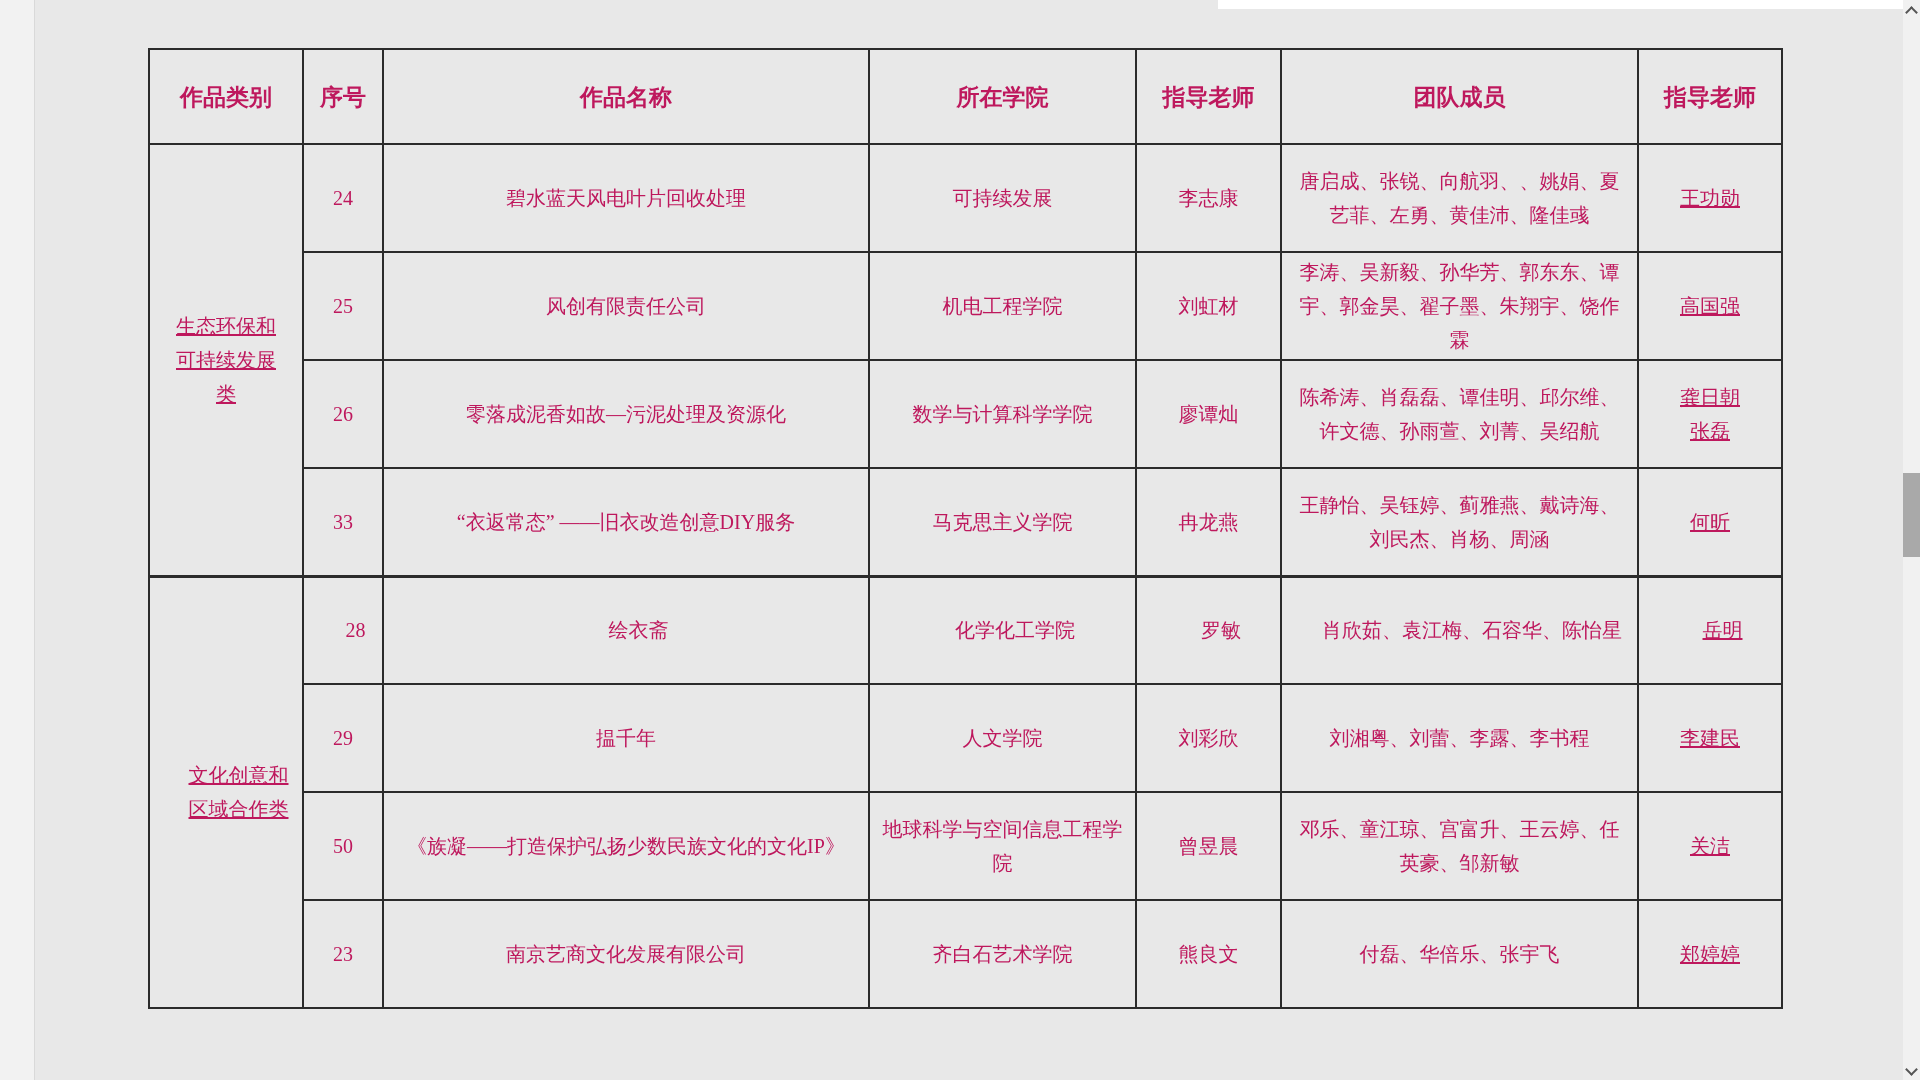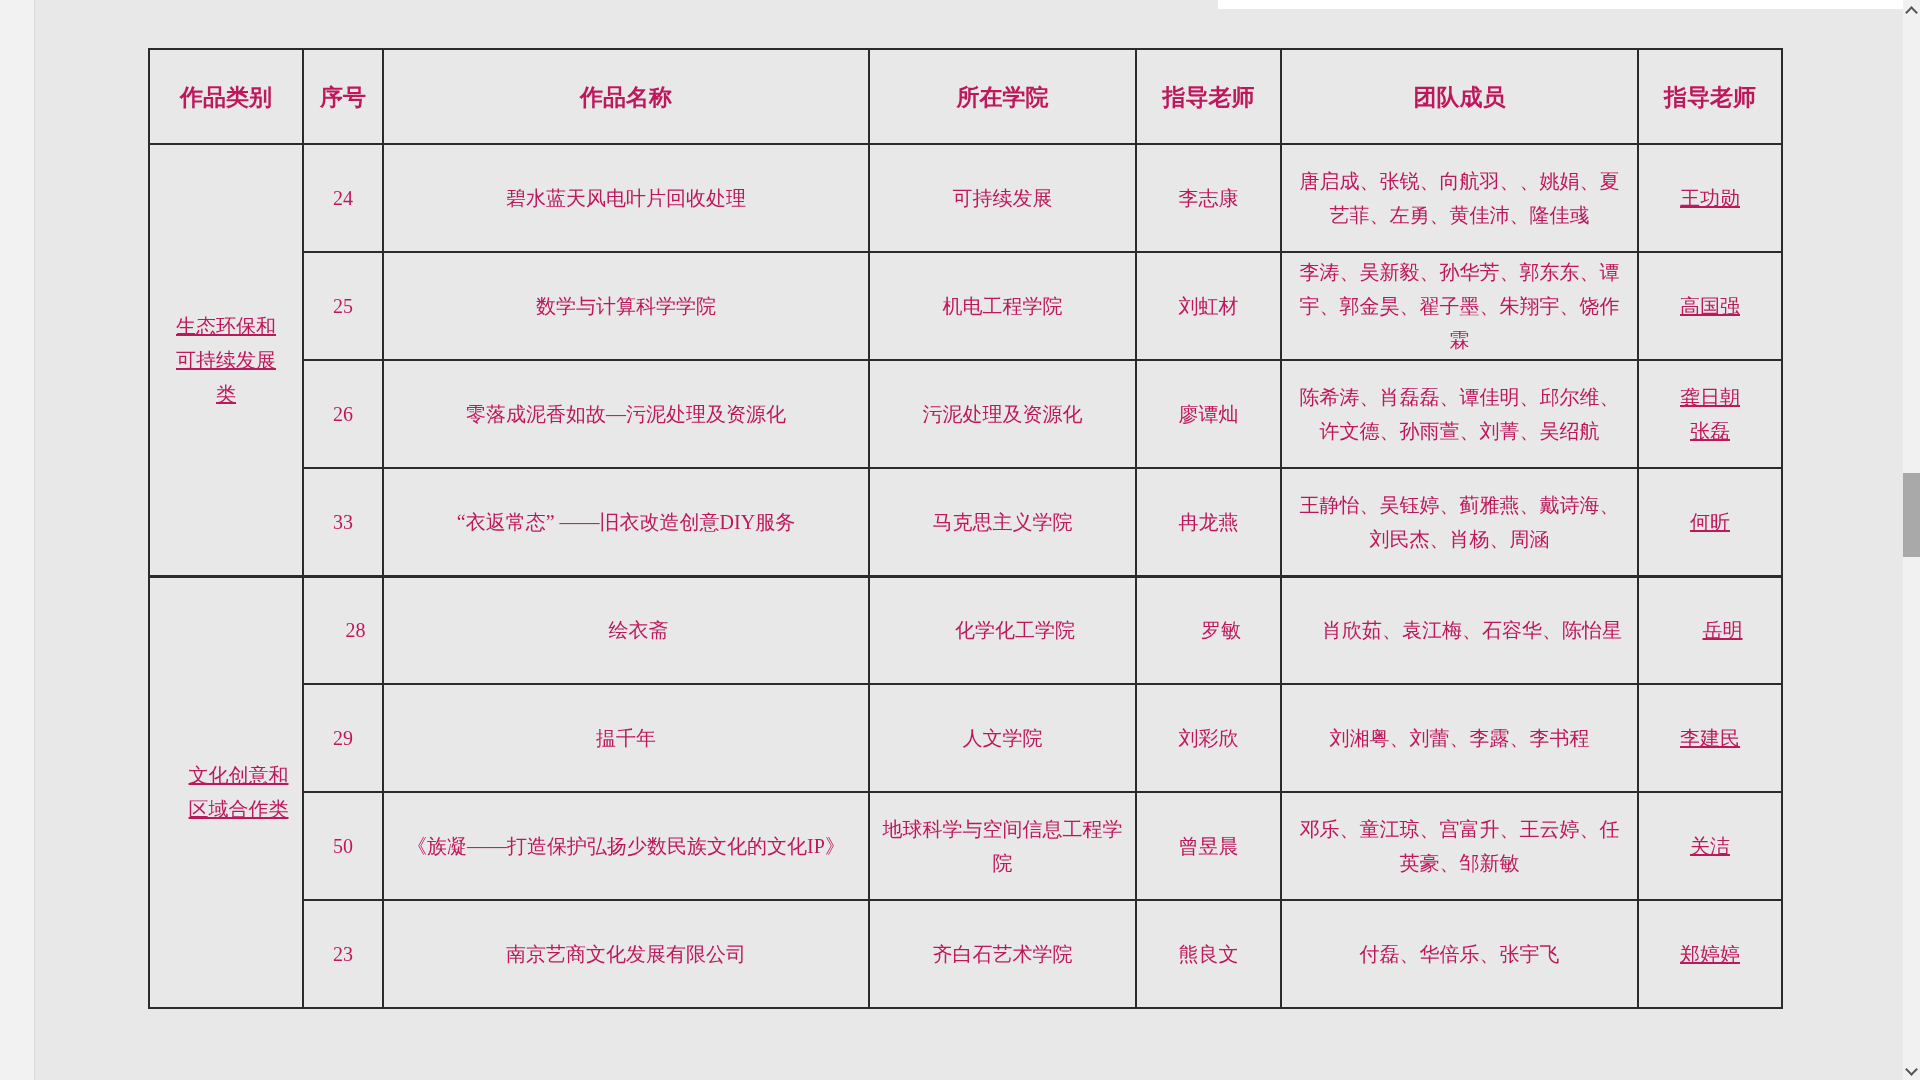--- a/index.html
+++ b/index.html
@@ -124,30 +124,30 @@
 类</td>
         <td class="seq">24</td>
         <td class="title">碧水蓝天风电叶片回收处理</td>
         <td class="college">可持续发展</td>
         <td class="author">李志康</td>
         <td class="team">唐启成、张锐、向航羽、、姚娟、夏艺菲、左勇、黄佳沛、隆佳彧</td>
         <td class="advisor">王功勋</td>
       </tr>
       <tr>
         <td class="seq">25</td>
-        <td class="title">数学与计算科学学院</td>
+        <td class="title">风创有限责任公司</td>
         <td class="college">机电工程学院</td>
         <td class="author">刘虹材</td>
         <td class="team">李涛、吴新毅、孙华芳、郭东东、谭宇、郭金昊、翟子墨、朱翔宇、饶作霖</td>
         <td class="advisor">高国强</td>
       </tr>
       <tr>
         <td class="seq">26</td>
         <td class="title">零落成泥香如故—污泥处理及资源化</td>
-        <td class="college">污泥处理及资源化</td>
+        <td class="college">数学与计算科学学院</td>
         <td class="author">廖谭灿</td>
         <td class="team">陈希涛、肖磊磊、谭佳明、邱尔维、许文德、孙雨萱、刘菁、吴绍航</td>
         <td class="advisor">龚日朝
 张磊</td>
       </tr>
       <tr>
         <td class="seq">33</td>
         <td class="title">“衣返常态” ——旧衣改造创意DIY服务</td>
         <td class="college">马克思主义学院</td>
         <td class="author">冉龙燕</td>

